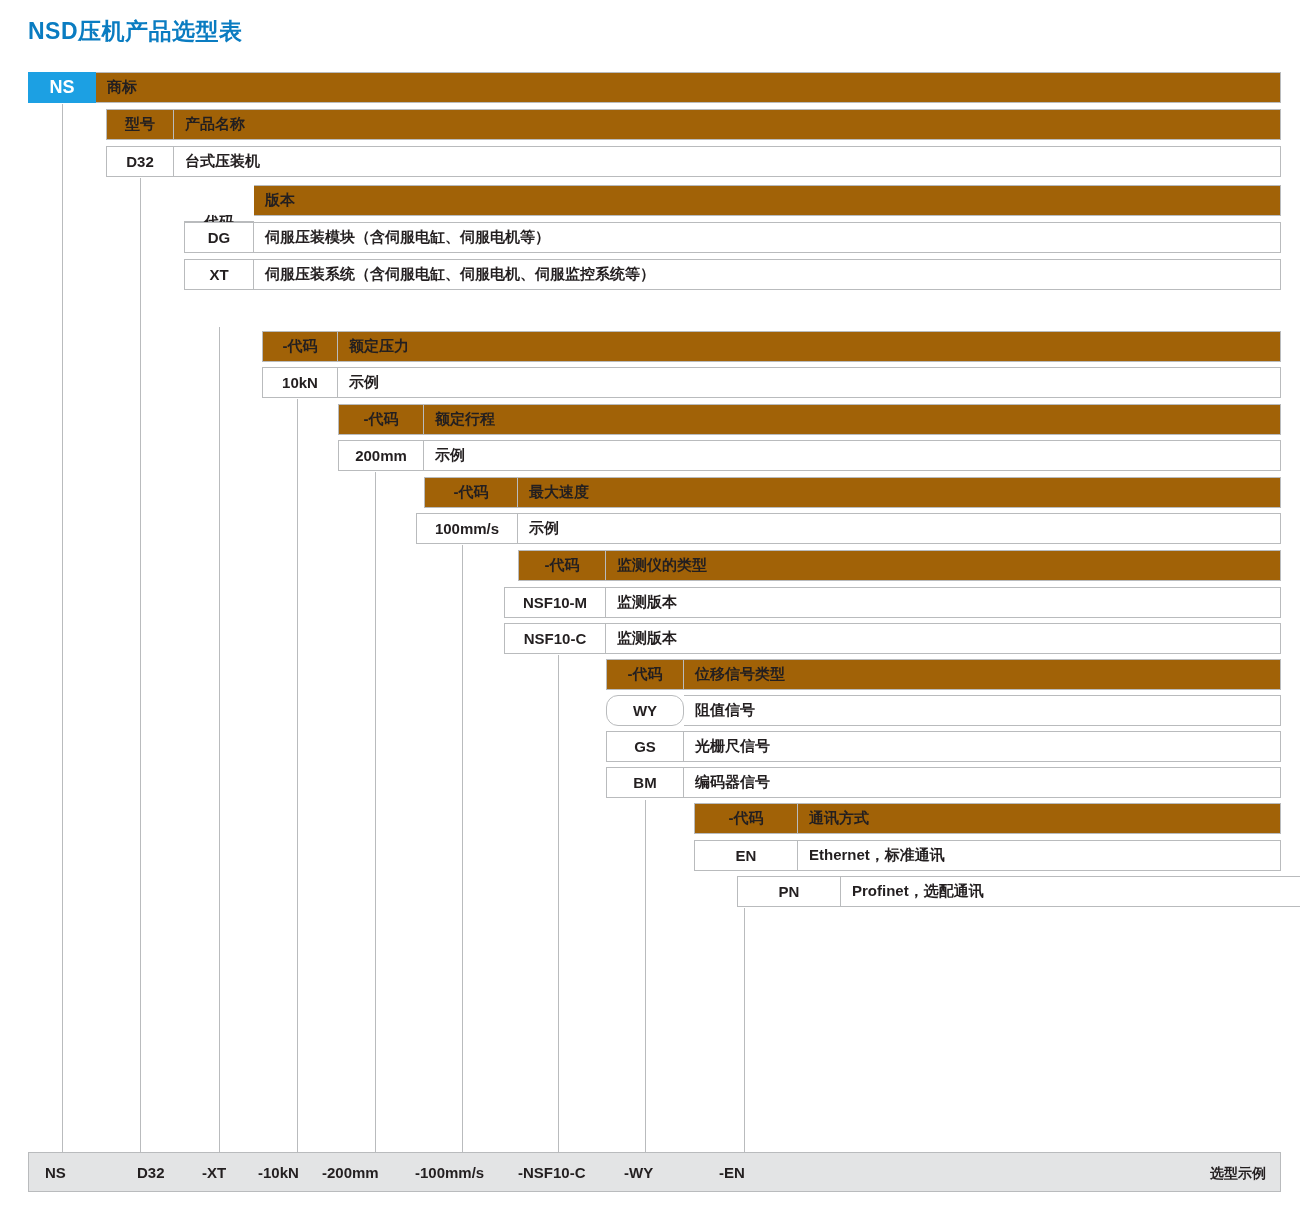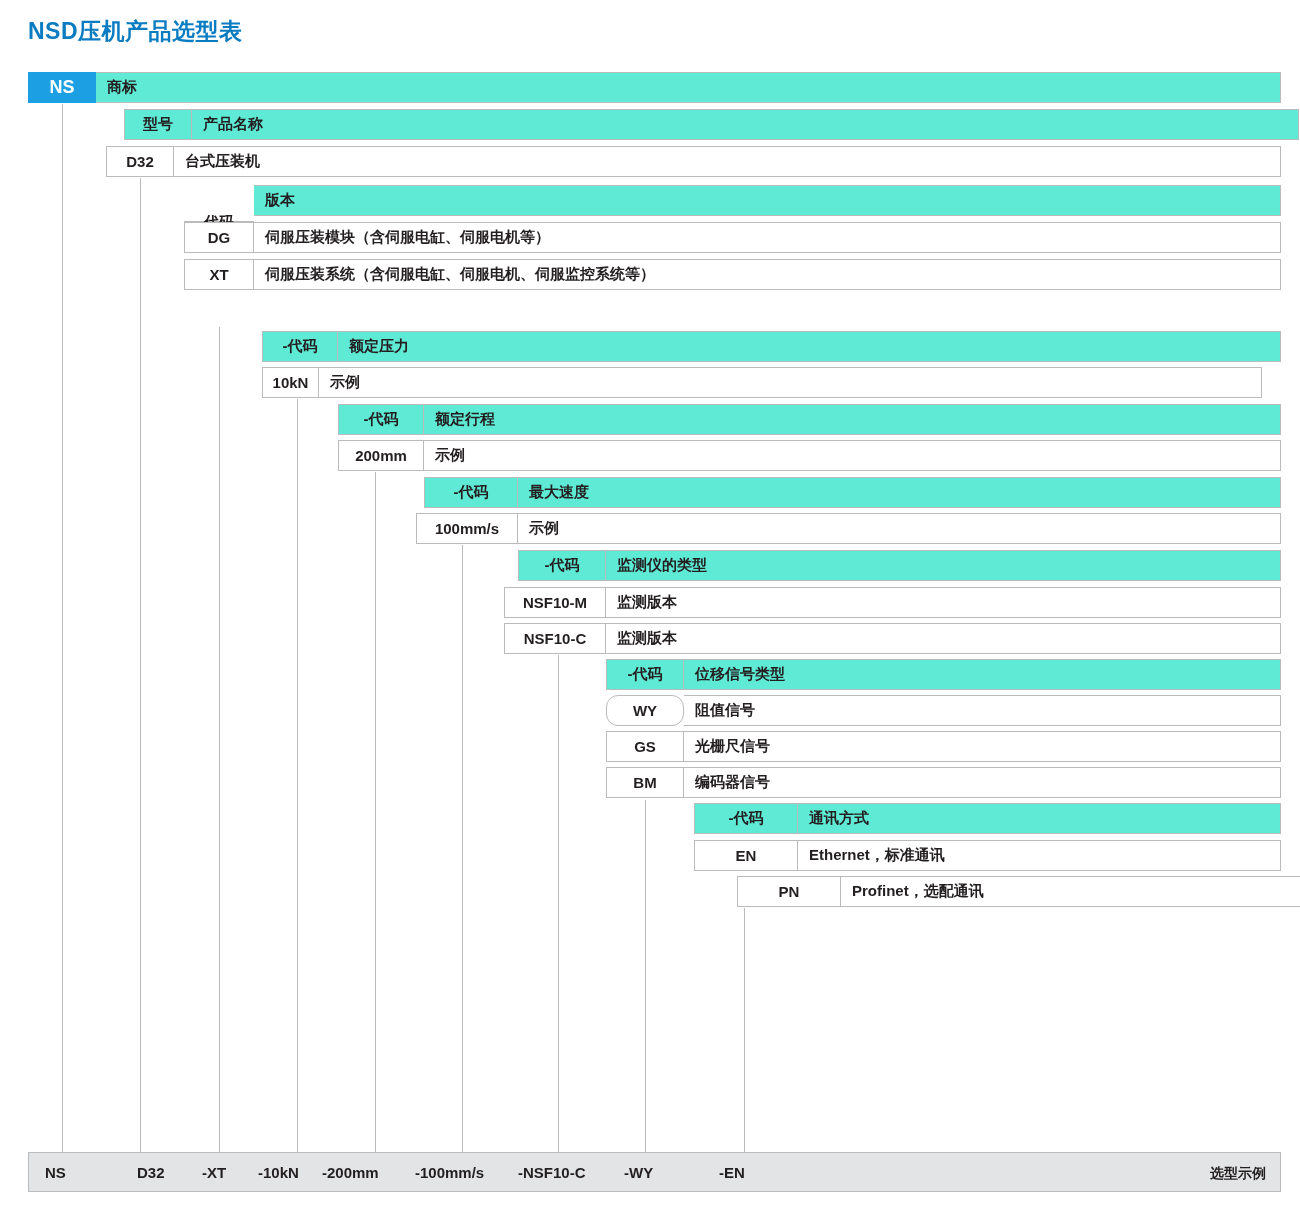--- a/index.html
+++ b/index.html
@@ -51,21 +51,21 @@
   .cell.code {
     justify-content: center;
     text-align: center;
   }
   .cell.desc {
     justify-content: flex-start;
     padding-left: 11px;
     border-left: none;
   }
   .cell.head {
-    background: #5eead4;
+    background: #a16207;
   }
   .cell.brandbox {
     background: #1ca0e3;
     color: #ffffff;
     justify-content: center;
     font-size: 18px;
     border-color: #1ca0e3;
   }
 
   
@@ -122,21 +122,21 @@
   <div class="vline" style="left:462px; top:545px; height:607px;"></div>
   <div class="vline" style="left:558px; top:655px; height:497px;"></div>
   <div class="vline" style="left:645px; top:800px; height:352px;"></div>
   <div class="vline" style="left:744px; top:908px; height:244px;"></div>
 
   <div class="row" style="left:28px; top:72px;">
     <div class="cell brandbox" style="width:68px;">NS</div>
     <div class="cell head desc" style="width:1185px;">商标</div>
   </div>
 
-  <div class="row" style="left:124px; top:109px;">
+  <div class="row" style="left:106px; top:109px;">
     <div class="cell head code" style="width:68px;">型号</div>
     <div class="cell head desc" style="width:1107px;">产品名称</div>
   </div>
   <div class="row" style="left:106px; top:146px;">
     <div class="cell code" style="width:68px;">D32</div>
     <div class="cell desc" style="width:1107px;">台式压装机</div>
   </div>
 
   <div class="row" style="left:184px; top:185px;">
     <div class="cell head code" style="width:70px;margin-top:36px;">代码</div>
@@ -149,21 +149,21 @@
   <div class="row" style="left:184px; top:259px;">
     <div class="cell code" style="width:70px;">XT</div>
     <div class="cell desc" style="width:1027px;">伺服压装系统（含伺服电缸、伺服电机、伺服监控系统等）</div>
   </div>
 
   <div class="row" style="left:262px; top:331px;">
     <div class="cell head code" style="width:76px;">-代码</div>
     <div class="cell head desc" style="width:943px;">额定压力</div>
   </div>
   <div class="row" style="left:262px; top:367px;">
-    <div class="cell code" style="width:57px;text-align:right;">10kN</div>
+    <div class="cell code" style="width:76px;text-align:right;">10kN</div>
     <div class="cell desc" style="width:943px;">示例</div>
   </div>
 
   <div class="row" style="left:338px; top:404px;">
     <div class="cell head code" style="width:86px;">-代码</div>
     <div class="cell head desc" style="width:857px;">额定行程</div>
   </div>
   <div class="row" style="left:338px; top:440px;">
     <div class="cell code" style="width:86px;">200mm</div>
     <div class="cell desc" style="width:857px;">示例</div>

